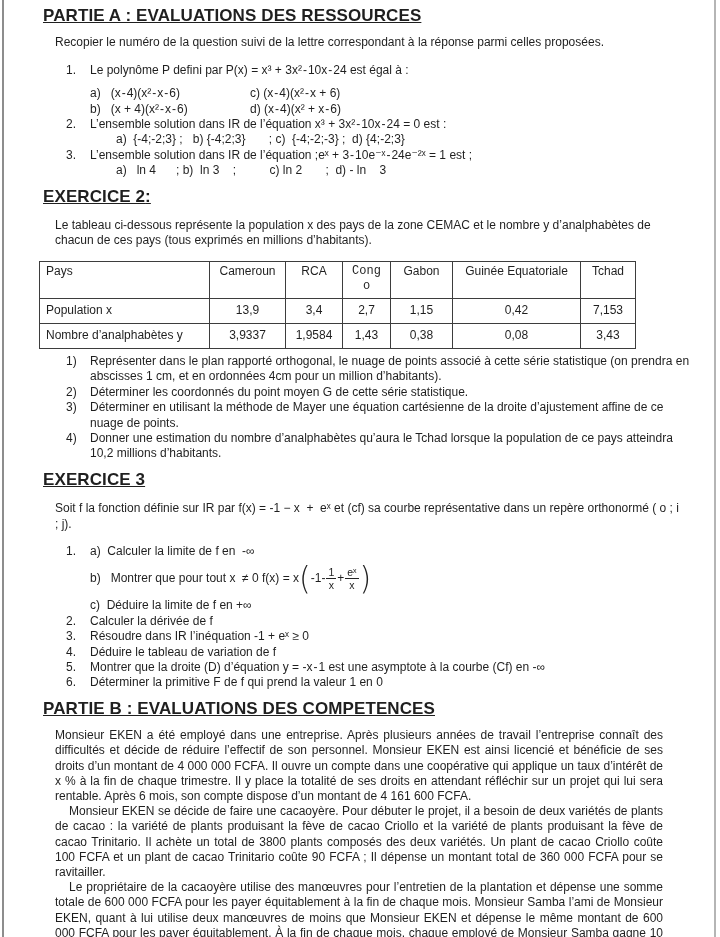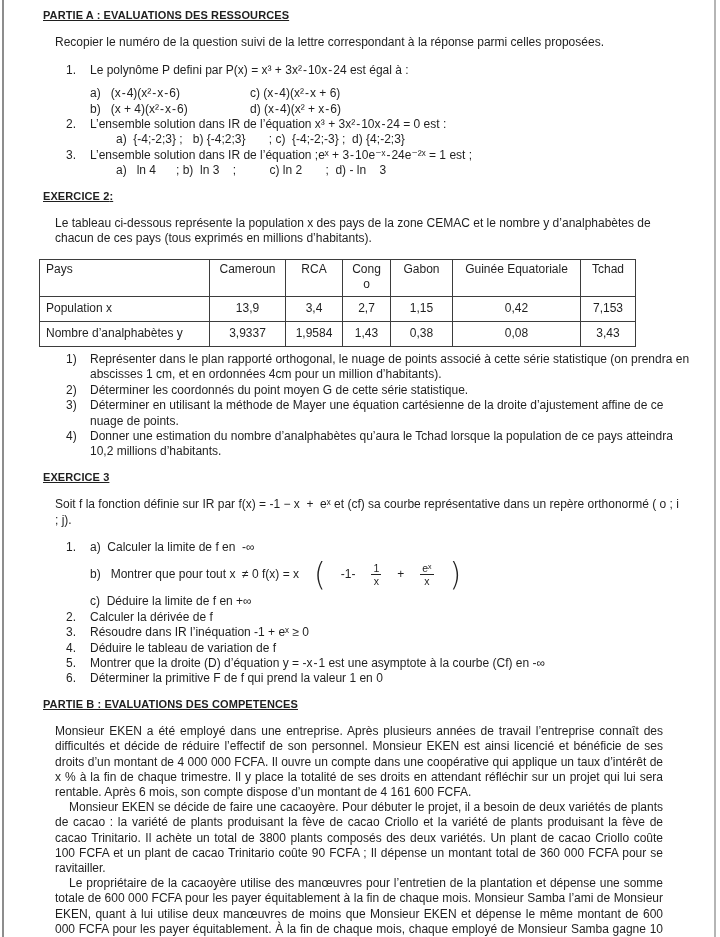--- a/index.html
+++ b/index.html
@@ -5,42 +5,42 @@
   html,body{margin:0;padding:0;}
   body{
     width:720px;height:937px;position:relative;overflow:hidden;
     background:#ffffff;color:#1f1f1f;
     font-family:"Liberation Sans","DejaVu Sans",sans-serif;
     font-size:12px;line-height:15.4px;
   }
   .edge-left{position:absolute;left:2px;top:0;width:2px;height:937px;background:#8d8d8d;}
   .edge-right{position:absolute;left:714px;top:0;width:2px;height:937px;background:#b5b5b5;}
   .page{padding:8px 26px 0 43px;}
-  .h{font-weight:700;font-size:11px;text-decoration:underline;letter-spacing:.1px;}
+  .h{font-weight:700;font-size:17px;text-decoration:underline;letter-spacing:.1px;}
   .part-title{margin:0 0 12px 0;}
   .sec{margin-bottom:10px;}
   .extitle{margin-bottom:1px;}
   .pre{white-space:pre-wrap;}
   .line{margin:12px;}
   .li{display:flex;margin-left:23px;}
   .li .num{flex:0 0 24px;}
   .li .body{flex:1;min-width:0;}
   .optgrid{display:grid;grid-template-columns:160px auto;justify-content:start;margin-left:47px;margin-top:8px;}
   .optline{margin-left:73px;}
   .subline{margin-left:47px;}
   
   .tbl{border-collapse:collapse;table-layout:fixed;margin:4px 0 5px -4px;}
   .tbl th,.tbl td{border:1px solid #3d3d3d;font-weight:400;font-size:12px;
     padding:2px 6px;text-align:center;overflow:hidden;margin-left:36px;}
   .tbl th{vertical-align:top;height:32px;}
   .tbl td{height:20px;vertical-align:middle;}
   .tbl .l{text-align:left;}
-  .congo{word-break:break-all;}
+  .congo{word-break:break-all;font-family:Liberation Mono, monospace;}
   
-  .fline{display:flex;align-items:center;margin:2px 0 3px 47px;height:34px;gap:15px;}
+  .fline{display:flex;align-items:center;margin:2px 0 3px 47px;height:34px;}
   .bigp{font-size:30px;font-weight:300;line-height:30px;transform:scaleY(1.08);
         font-family:"DejaVu Sans",sans-serif;color:#222;}
   .frac{display:inline-flex;flex-direction:column;align-items:center;
         font-size:10.5px;line-height:12px;margin:0 1px;}
   .frac .fn{border-bottom:1px solid #222;padding:0 2px;}
   .frac .fd{padding:0 2px;}
   
   .pb p{margin:0 0 0 12px;width:608px;text-align:justify;line-height:15.2px;}
   .ind{text-indent:14px;}
   .pb-title{margin-bottom:12px;}

